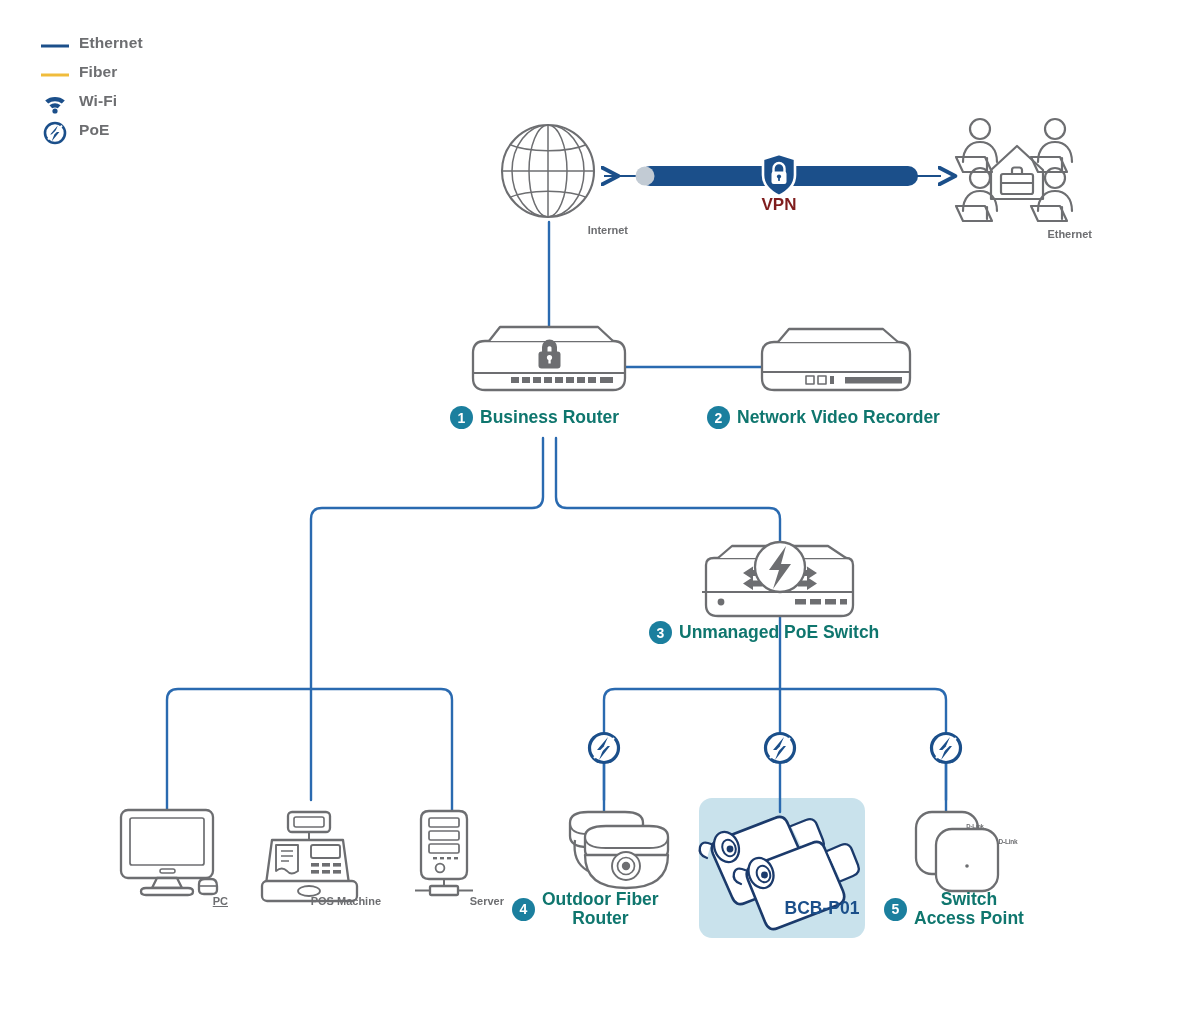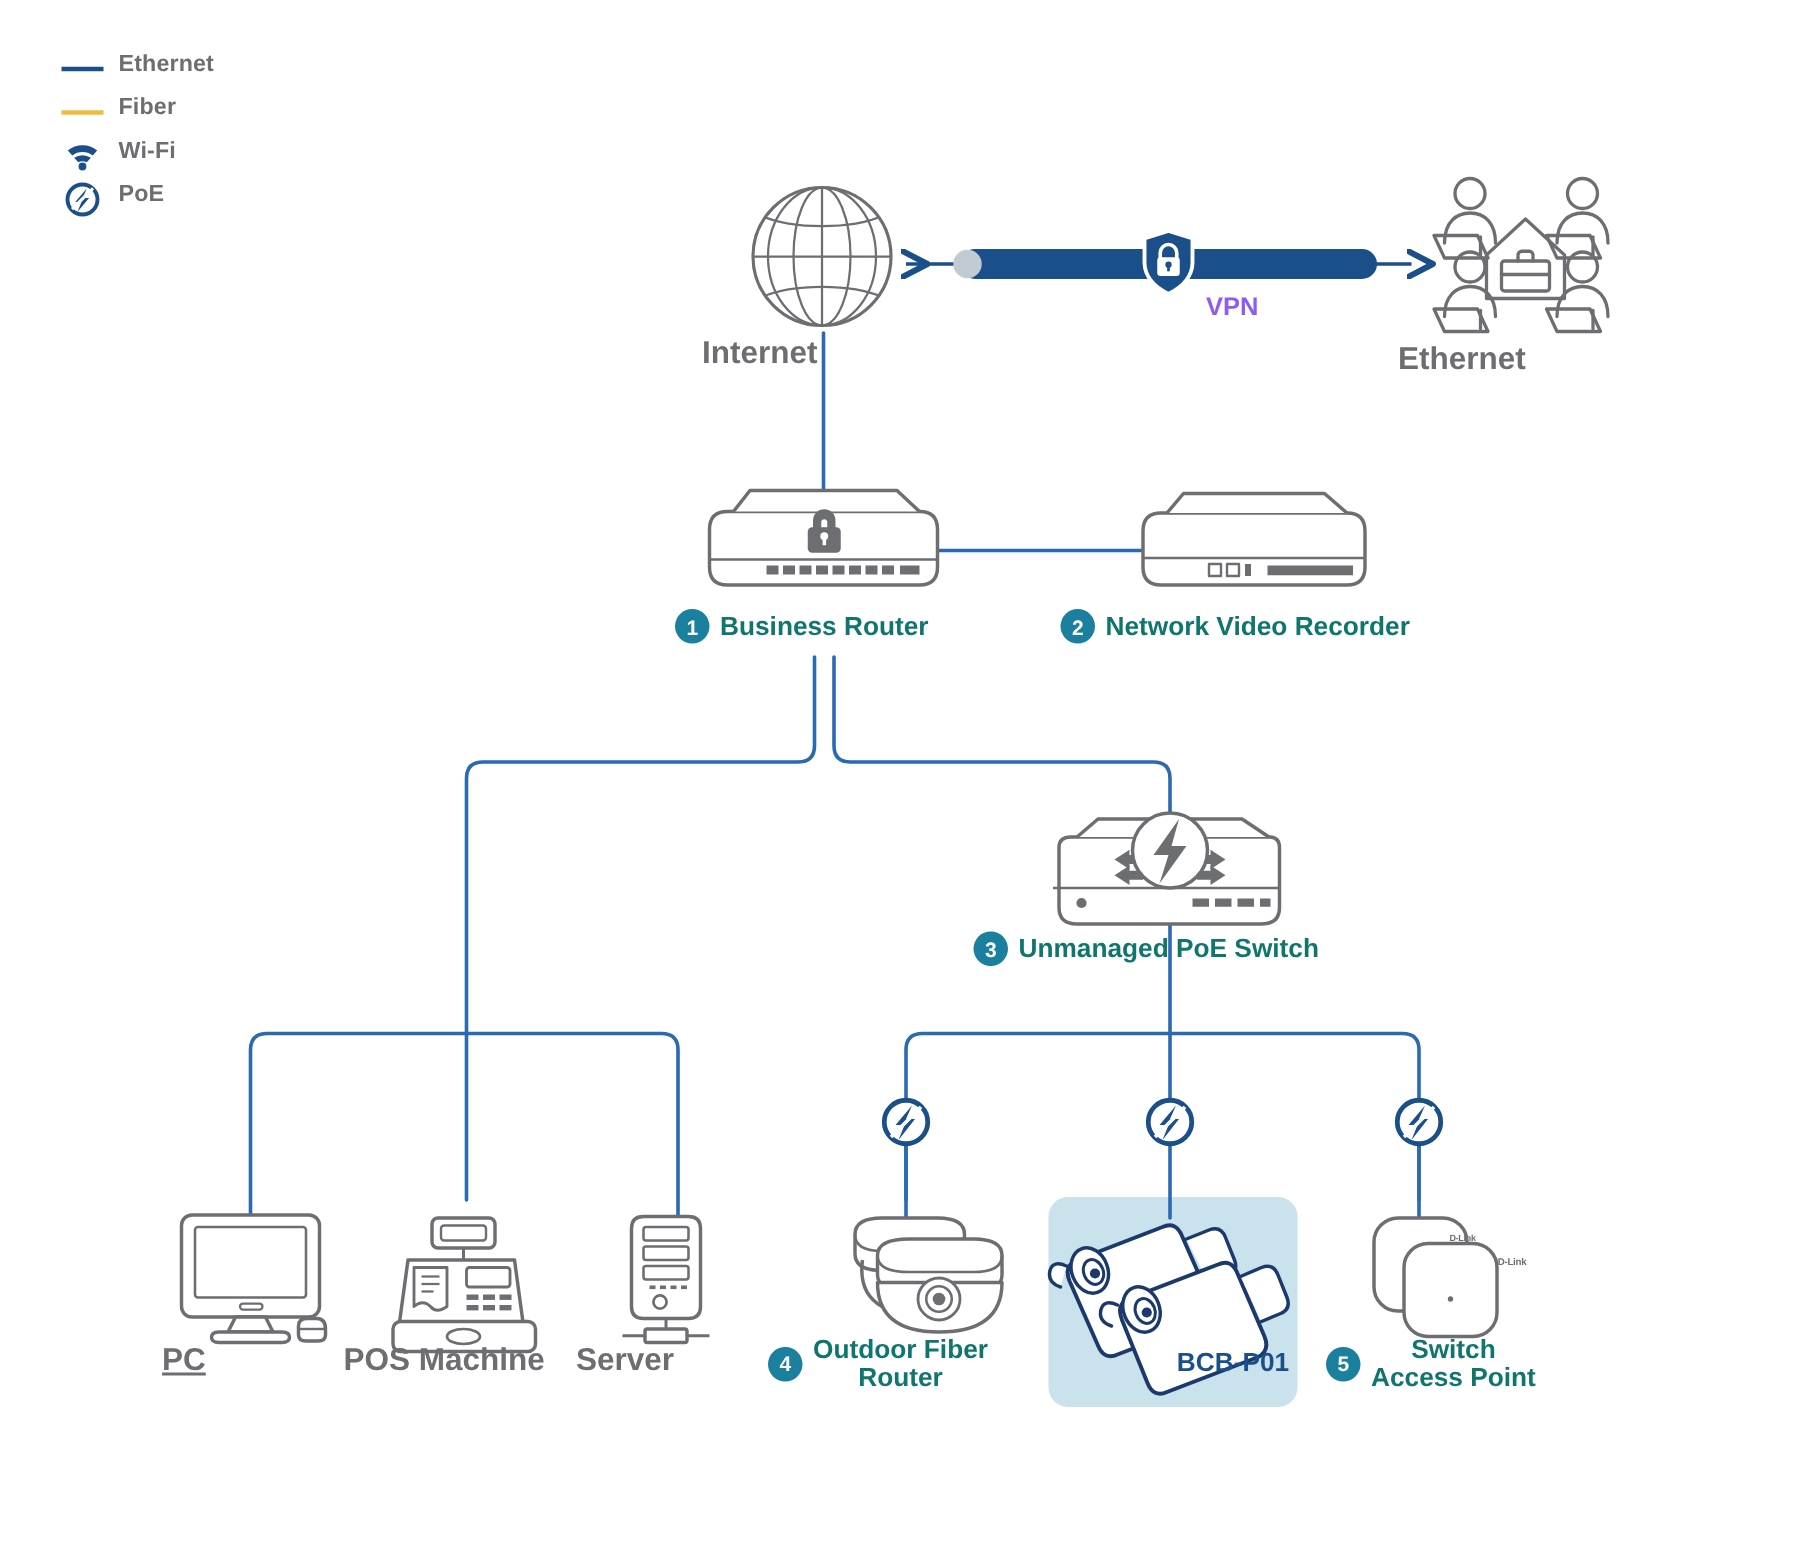--- a/index.html
+++ b/index.html
@@ -12,44 +12,44 @@
   svg.layer{position:absolute;left:0;top:0;width:1200px;height:1034px;overflow:visible;}
   #diagram-svg{z-index:1;}
   .txt{position:absolute;z-index:3;white-space:nowrap;padding-left:40px;}
   
   #legend{position:absolute;left:40px;top:34px;z-index:4;}
   .legend-row{display:flex;height:29px;}
   .legend-glyph{width:30px;height:24px;display:flex;align-items:center;justify-content:center;margin-right:9px;}
   .legend-label{font-size:15.5px;font-weight:bold;color:#6d6e71;letter-spacing:.1px;}
   
   .devcap{
-    position:absolute;z-index:3;text-align:left;
-    font-size:21px;font-weight:bold;color:#6d6e71;
+    position:absolute;z-index:3;text-align:right;
+    font-size:11px;font-weight:bold;color:#6d6e71;
   }
   .numcap{
     position:absolute;z-index:3;display:flex;align-items:center;gap:7px;
   }
   .numcap.stack{align-items:center;}
   .badge{
     width:23px;height:23px;border-radius:50%;background:#1b7f9e;
     color:#fff;font-size:14px;font-weight:bold;
     display:flex;align-items:center;justify-content:center;flex:0 0 auto;
     line-height:1;
   }
   .numlabel{
     font-size:17.5px;font-weight:bold;color:#0f766e;
     line-height:19px;
   }
   .numlabel.two{text-align:center;}
   .plain-blue{
     font-size:17.5px;font-weight:bold;color:#1b4f8a;
   }
   #vpn-label{
-    position:absolute;z-index:3;font-size:17px;font-weight:bold;color:#8b5cf6;
-    text-align:right;
+    position:absolute;z-index:3;font-size:17px;font-weight:bold;color:#7f1d1d;
+    text-align:center;
   }
   #bcb-panel{
     position:absolute;z-index:0;background:#c9e2ec;border-radius:13px;
   }
 </style>
 </head>
 <body>
 
 <div id="stage">
 

